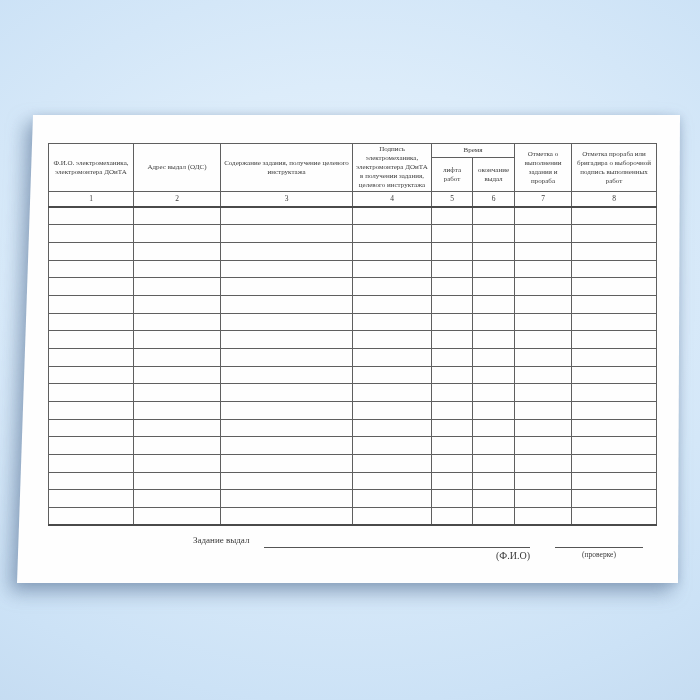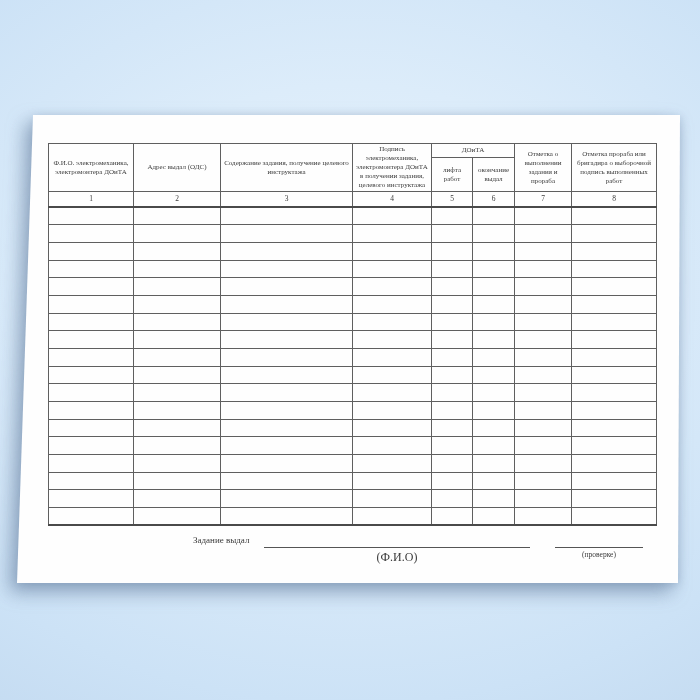--- a/index.html
+++ b/index.html
@@ -28,21 +28,21 @@
   table.form{border:1.5px solid #4f4f4f;}
   tr.hdr-top{height:14px;}
   tr.hdr-sub{height:33px;}
   tr.nums{height:15px;}
   tr.nums td{border-bottom:2.5px solid #4a4a4a;font-size:7.5px;}
   tr.body-row{height:17.7px;}
   tr.body-row td{background:#fefefe;}
   table.form tr:last-child td{border-bottom:2px solid #4a4a4a;}
   .footer-label{position:absolute;left:176px;top:420px;font-size:9px;color:#3a3a3a;white-space:nowrap;text-align:center;}
   .fio-line{position:absolute;left:247px;top:419px;width:266px;height:13px;border-bottom:1px solid #555;}
-  .fio-caption{position:absolute;left:247px;top:435px;width:266px;text-align:center;font-size:12px;color:#3a3a3a;}
+  .fio-caption{position:absolute;left:247px;top:435px;width:266px;text-align:right;font-size:10px;color:#3a3a3a;}
   .sig-line{position:absolute;left:538px;top:419px;width:88px;height:13px;border-bottom:1px solid #555;}
   .sig-caption{position:absolute;left:538px;top:435px;width:88px;text-align:center;font-size:7.5px;color:#3a3a3a;}
 </style>
 </head>
 <body>
 
 <div class="paper-wrap">
   <div class="paper">
 
     <table class="form">
@@ -55,21 +55,21 @@
           <col style="width:42px">
           <col style="width:57px">
           <col style="width:85px">
       </colgroup>
       <tbody>
         <tr class="hdr-top">
           <th rowspan="2">Ф.И.О. электромеханика, электромонтера ДОиТА</th>
           <th rowspan="2">Адрес выдал (ОДС)</th>
           <th rowspan="2">Содержание задания, получение целевого инструктажа</th>
           <th rowspan="2">Подпись электромеханика, электромонтера ДОиТА в получении задания, целевого инструктажа</th>
-          <th colspan="2">ДОиТА</th>
+          <th colspan="2">Время</th>
           <th rowspan="2">Отметка о выполнении задания и прораба</th>
           <th rowspan="2">Отметка прораба или бригадира о выборочной подпись выполненных работ</th>
         </tr>
         <tr class="hdr-sub">
           <th>лифта работ</th>
           <th>окончание выдал</th>
         </tr>
         <tr class="nums">
           <td>1</td>
           <td>2</td>

